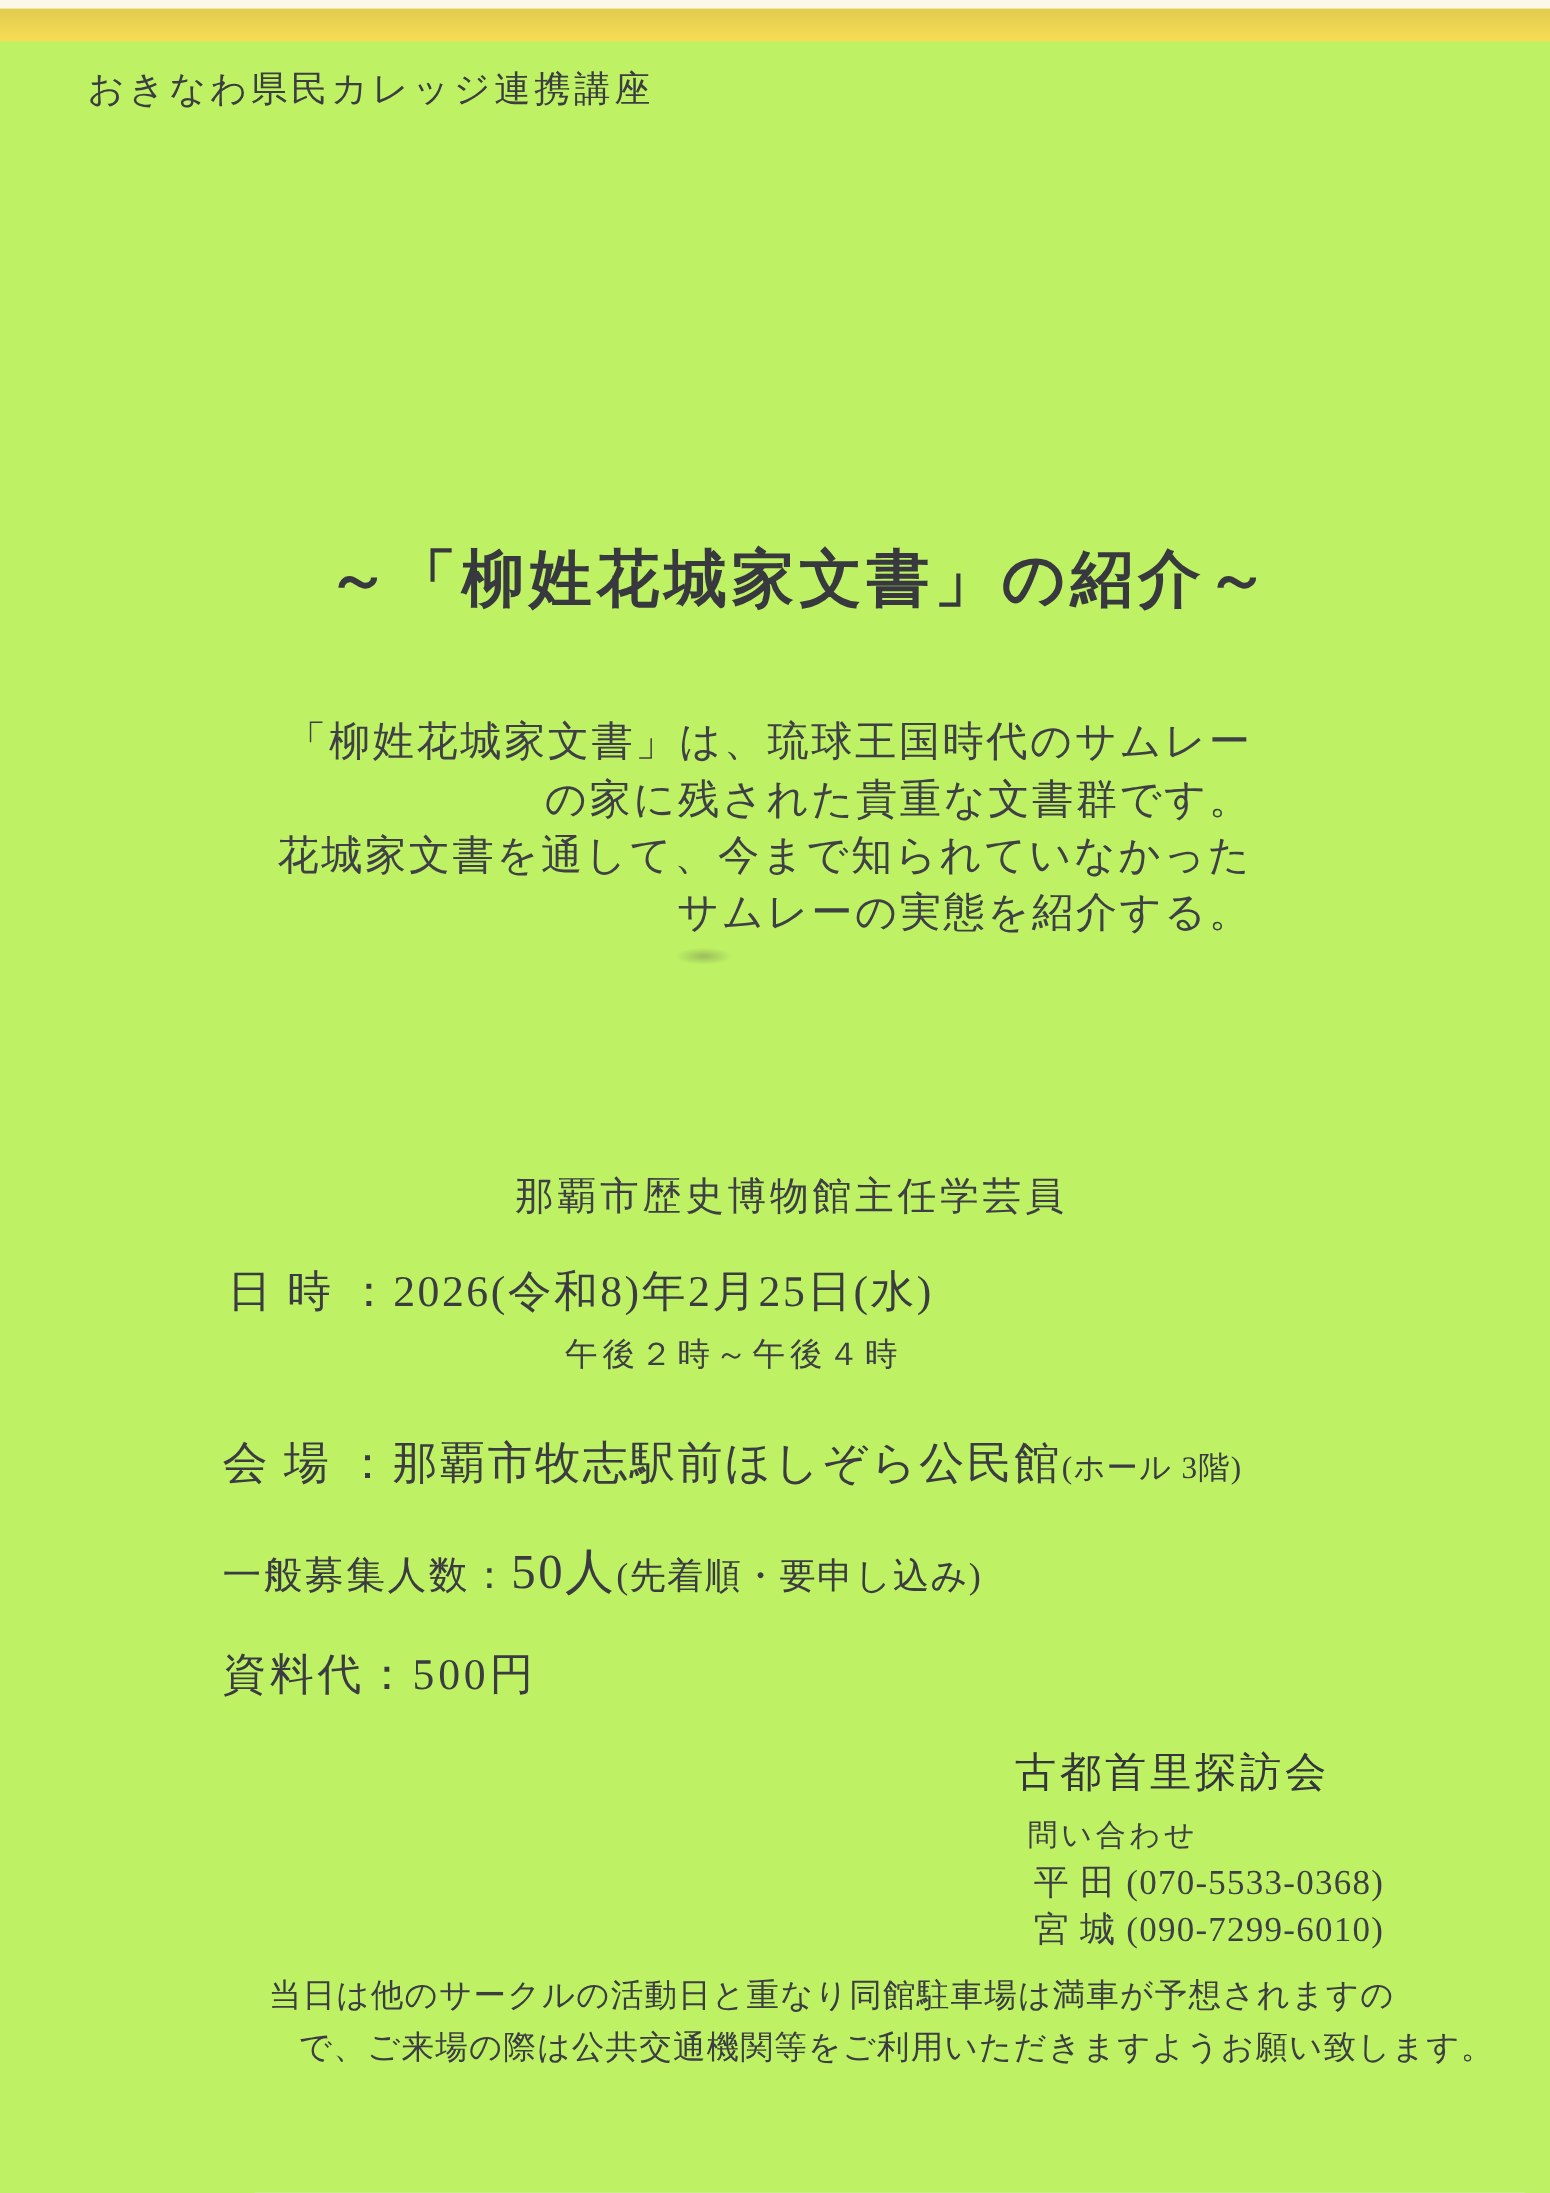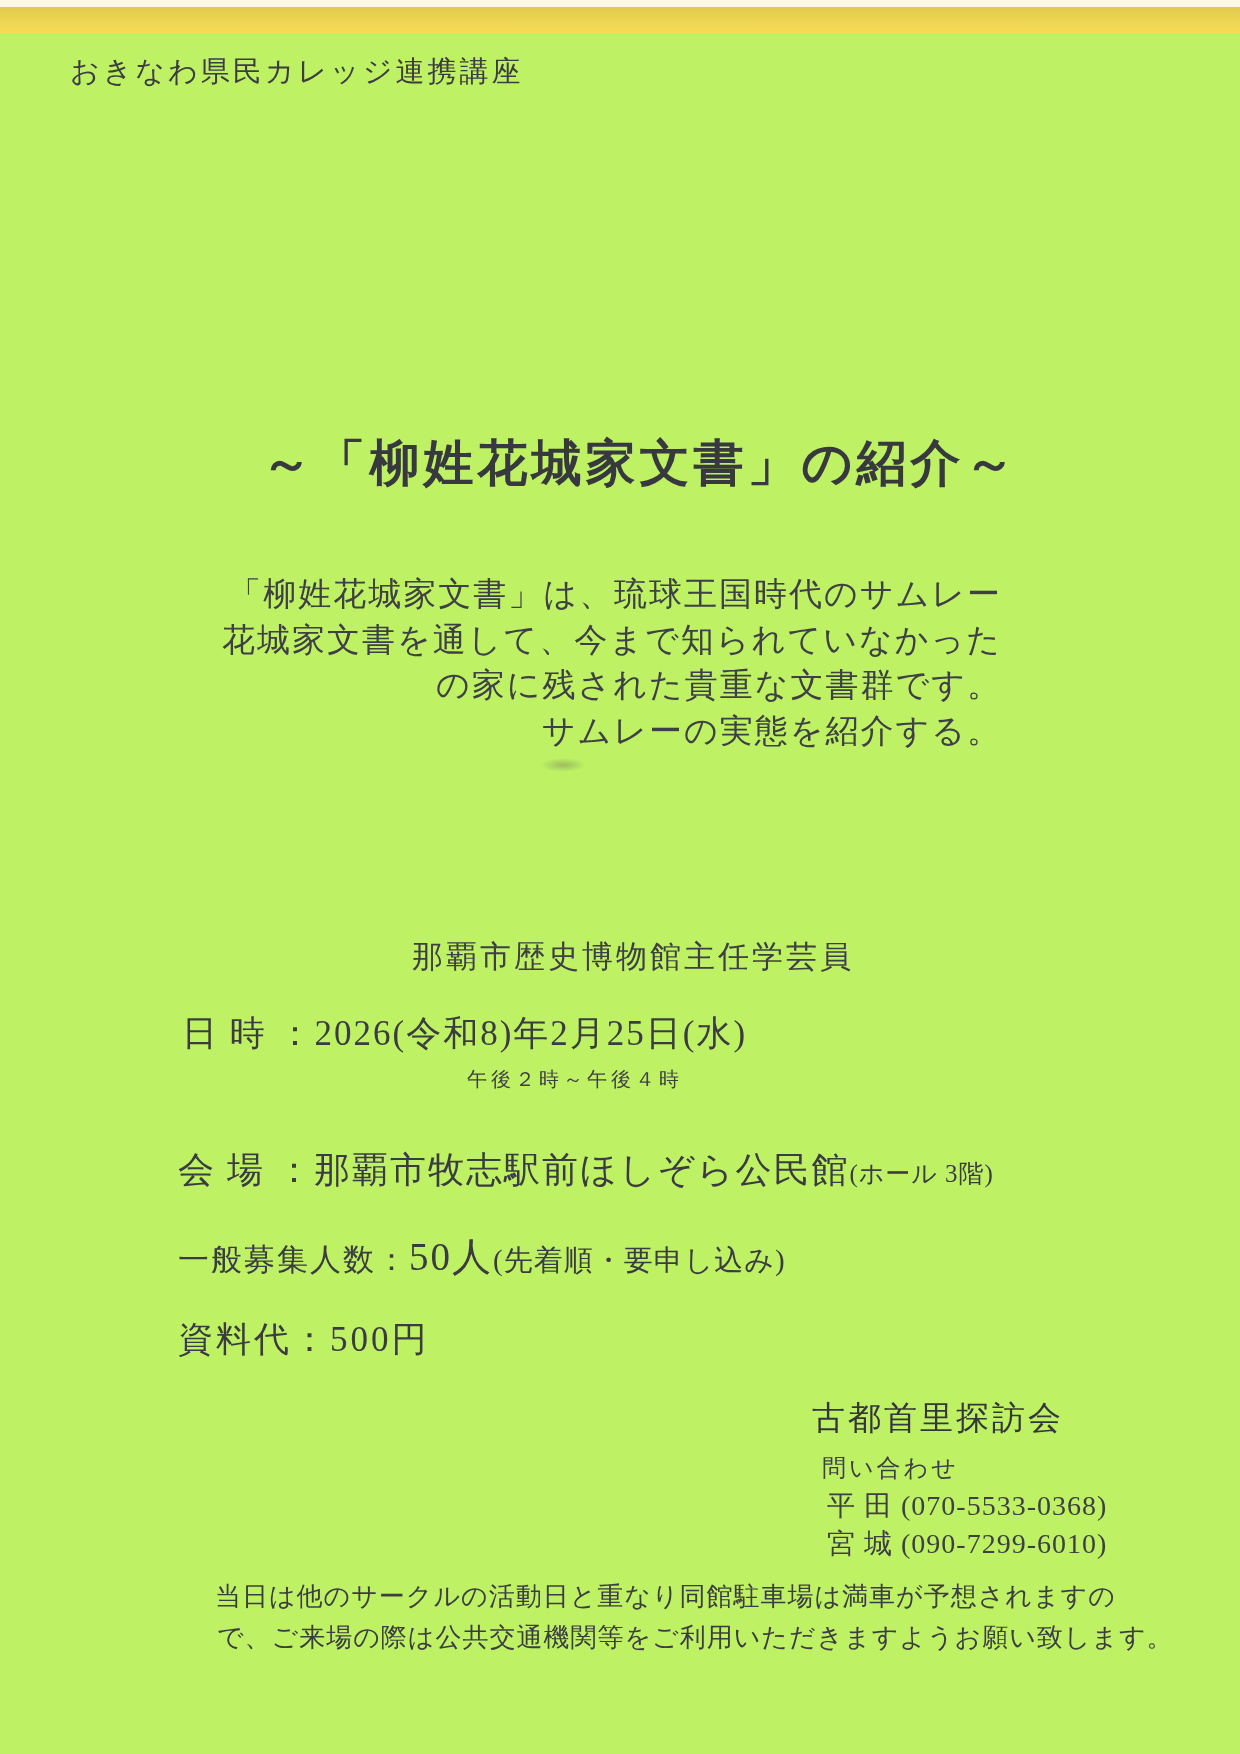--- a/index.html
+++ b/index.html
@@ -30,53 +30,53 @@
     text-shadow:3px 3px 0 rgba(90,88,80,0.38);
   }
   .main-title{
     left:150px;top:430px;width:980px;text-align:center;
     font-size:50px;letter-spacing:4px;font-weight:600;color:#38393e;
   }
   .intro{left:222px;top:572px;font-size:33px;line-height:45.5px;letter-spacing:2px;color:#3f4045;text-align:right;}
   .lecturer{left:178px;top:833px;font-size:43px;letter-spacing:5px;color:#3a3b40;}
   .affiliation{left:412px;top:936px;font-size:31px;letter-spacing:3px;}
   .datetime{left:182px;top:1010px;font-size:35px;letter-spacing:2px;color:#3b3c41;}
-  .time-range{left:467px;top:1066px;font-size:20px;letter-spacing:4px;}
+  .time-range{left:452px;top:1066px;font-size:26px;letter-spacing:4px;}
   .venue{left:178px;top:1146px;font-size:36px;letter-spacing:2px;color:#3b3c41;}
   .venue .small-note{font-size:25px;letter-spacing:1px;}
   .capacity{left:178px;top:1230px;font-size:31px;letter-spacing:2px;color:#3b3c41;}
   .capacity .big{font-size:39px;}
   .capacity .note{font-size:29px;letter-spacing:1px;}
   .fee{left:178px;top:1316px;font-size:35px;letter-spacing:3px;color:#3b3c41;}
   .org-name{left:812px;top:1396px;font-size:33px;letter-spacing:3px;color:#35363b;}
   .contact-label{left:812px;top:1452px;font-size:24px;letter-spacing:3px;margin-left:10px;}
   .contact-0{left:827px;top:1487px;font-size:28px;letter-spacing:1px;}
   .contact-1{left:827px;top:1525px;font-size:28px;letter-spacing:1px;}
   .footer{left:215px;top:1576px;font-size:26px;line-height:41px;letter-spacing:1px;color:#3c3d42;}
-  .footer div:nth-child(2){margin-left:2px;}
+  .footer div:nth-child(2){margin-left:24px;}
   .smudge{left:540px;top:758px;width:46px;height:14px;
     background:radial-gradient(ellipse at center,rgba(90,90,80,0.35),rgba(90,90,80,0) 70%);}
 </style>
 </head>
 <body>
 
 <div class="page">
 
   <div class="scan-white"></div>
   <div class="scan-shade"></div>
 
   <div class="abs top-note">おきなわ県民カレッジ連携講座</div>
 
 
   <div class="abs main-title">～「柳姓花城家文書」の紹介～</div>
 
   <div class="abs intro">
     <div>「柳姓花城家文書」は、琉球王国時代のサムレー</div>
+    <div>の家に残された貴重な文書群です。</div>
     <div>花城家文書を通して、今まで知られていなかった</div>
-    <div>の家に残された貴重な文書群です。</div>
     <div>サムレーの実態を紹介する。</div>
   </div>
 
   <div class="abs smudge"></div>
 
 
   <div class="abs affiliation">那覇市歴史博物館主任学芸員</div>
 
   <div class="abs datetime">日 時 ：2026(令和8)年2月25日(水)</div>
 

